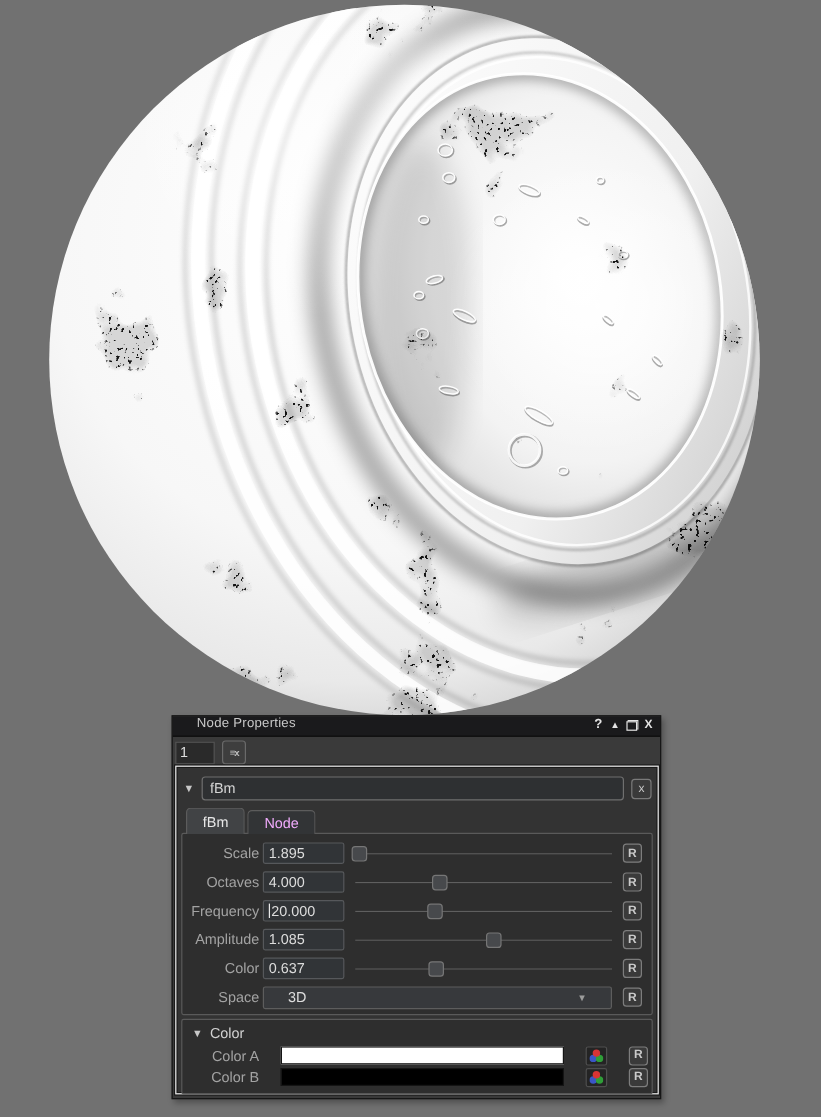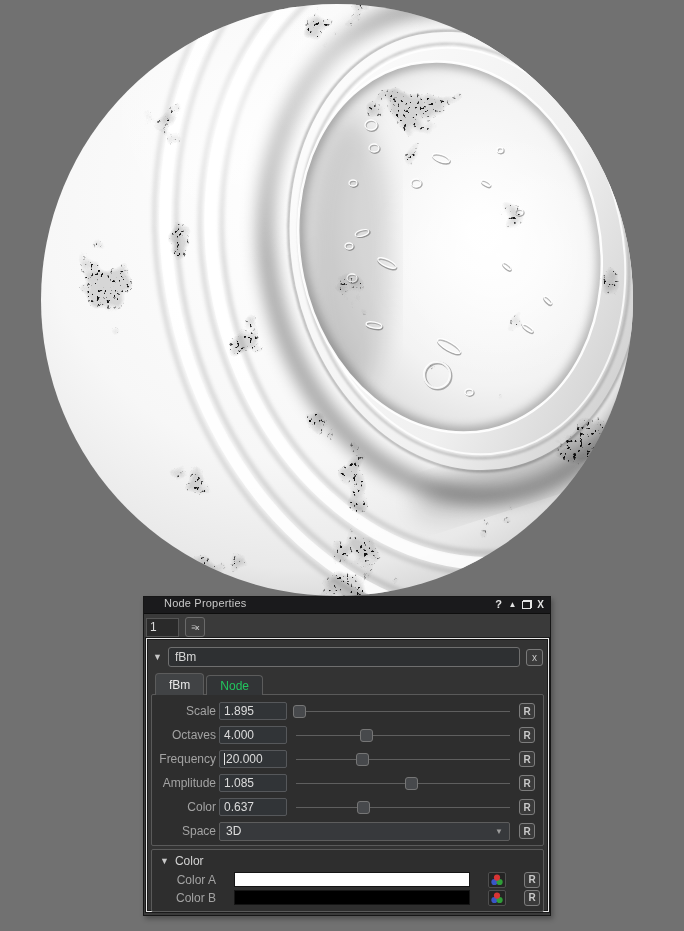--- a/index.html
+++ b/index.html
@@ -35,37 +35,37 @@
   .coltri{color:#c8c8c8;font-size:9px;flex:none}
   .hdrbar{flex:1;height:20px;background:#2e3032;border:1px solid #6f6f6f;border-radius:3px;
           display:flex;align-items:center;padding-left:6px;color:#d6d6d6;font-size:12px}
   .xbtn{width:17px;height:17px;background:#3a3a3a;border:1px solid #7a7a7a;border-radius:3px;
         color:#c8c8c8;font-size:10px;display:flex;align-items:center;justify-content:center}
 
   .tabs{display:flex;gap:2px;margin:6px 0 0 8px;position:relative;z-index:2}
   .tab{height:22px;padding:0 13px;display:flex;align-items:center;font-size:12px;
        border:1px solid #5c5c5c;border-bottom:none;border-radius:4px 4px 0 0}
   .tab.active{background:#414345;color:#e8e8e8}
-  .tab.inactive{background:#323436;color:#22c55e;height:20px;margin-top:2px}
+  .tab.inactive{background:#323436;color:#f0abfc;height:20px;margin-top:2px}
 
   .groupbox{margin:0 4px;border:1px solid #5a5a5a;border-radius:2px;background:#2e2e2e}
   .groupbox.params{margin-top:-1px;padding:4px 3px 2px 0}
   .prow{display:grid;grid-template-columns:64px 68px 1fr 21px;align-items:center;height:24px;column-gap:3px}
   .plabel{text-align:right;color:#a3a3a3;font-size:12px;white-space:nowrap}
   .pinput{height:18px;background:#313437;border:1px solid #56585b;border-radius:2px;color:#dcdcdc;
           font-size:12px;display:flex;align-items:center;padding:0 4px;overflow:hidden}
   .caret{width:1px;height:12px;background:#e8e8e8;margin-right:1px;flex:none}
   .slider{position:relative;height:17px;margin:0 6px}
   .track{position:absolute;left:0;right:0;top:8px;height:1px;background:#191919;border-bottom:1px solid #5f5f5f}
   .handle{position:absolute;top:2px;width:13px;height:13px;background:#47494c;border:1px solid #767676;border-radius:3px}
   .rbtn{width:16px;height:16px;background:#3a3a3a;border:1px solid #7d7d7d;border-radius:3px;color:#c9c9c9;
         font-size:10px;font-weight:bold;display:flex;align-items:center;justify-content:center;padding:0}
   .dropdown{grid-column:2/4;height:19px;margin-right:6px;background:#37393c;border:1px solid #5d5d5d;
             border-radius:2px;display:flex;align-items:center;justify-content:space-between;
-            padding:0 6px;color:#dedede;font-size:12px}
+            padding:0 20px;color:#dedede;font-size:12px}
   .ddarrow{color:#9c9c9c;font-size:8px}
 
   .groupbox.colorbox{margin-top:3px;padding:2px 3px 4px 0}
   .chdr{display:flex;gap:6px;align-items:center;margin:2px 0 3px 8px;color:#d2d2d2;font-size:12px}
   .crow{display:grid;grid-template-columns:64px 1fr 18px 16px;column-gap:18px;align-items:center;
         height:17px;margin-bottom:1px}
   .swatch{height:15px;border:1px solid #151515}
   .pickbtn{width:18px;height:16px;background:#242424;border:1px solid #4e4e4e;border-radius:2px;
            display:flex;align-items:center;justify-content:center;padding:0}
 </style>

